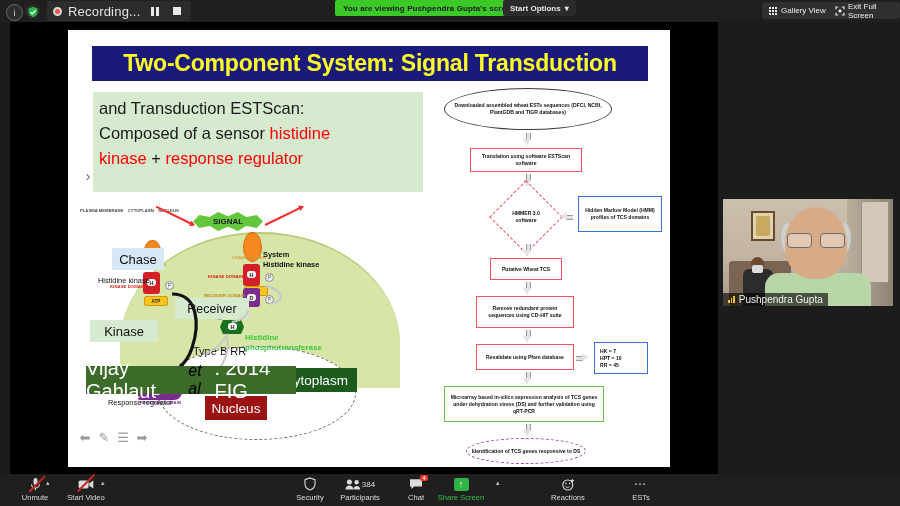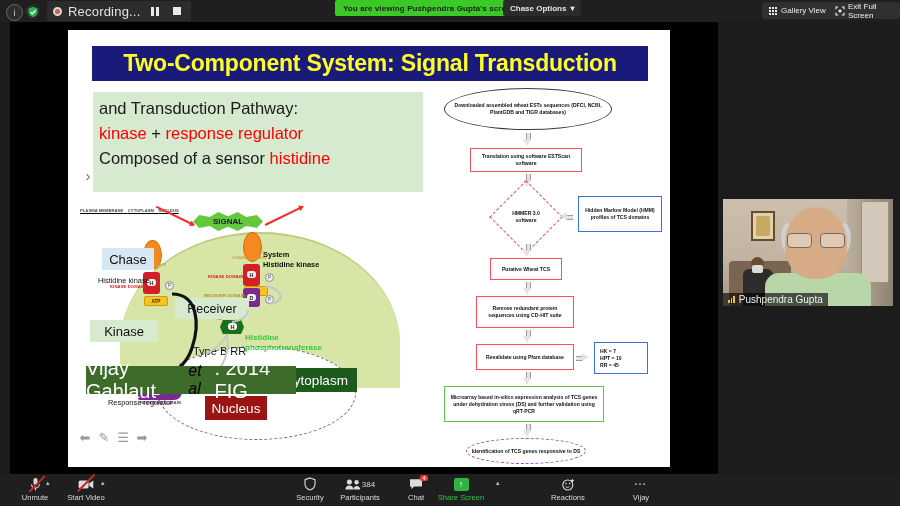--- a/index.html
+++ b/index.html
@@ -45,21 +45,21 @@
   #slide-title{position:absolute;left:24px;top:16px;width:556px;height:35px;background:#1a1a7a;
                display:flex;align-items:center;justify-content:center;}
   #slide-title span{color:#ffff24;font-size:23px;font-weight:bold;letter-spacing:-.2px;}
 
   #tcs-box{position:absolute;left:25px;top:62px;width:330px;height:100px;background:#d6ead0;
            padding:4px 6px;box-sizing:border-box;}
   #tcs-box p{margin:0;font-size:16.5px;line-height:25px;color:#1a1a1a;}
   .red{color:#fe0000;}
 
   
-  #bio{position:absolute;left:12px;top:168px;width:340px;height:262px;text-decoration:underline;}
+  #bio{position:absolute;left:12px;top:168px;width:340px;height:262px;}
   #cell{position:absolute;left:40px;top:34px;width:280px;height:210px;background:#d7e6a6;
         border-radius:150px 150px 12px 12px / 120px 120px 12px 12px;}
   #cell-mask{position:absolute;left:40px;top:190px;width:280px;height:72px;background:#fff;}
   #membrane{position:absolute;left:40px;top:34px;width:280px;height:210px;
             border-top:2px solid #b9cc7e;border-radius:150px 150px 0 0 / 120px 120px 0 0;box-sizing:border-box;}
   #nucleus{position:absolute;left:78px;top:148px;width:196px;height:92px;background:#fff;
            border:1.5px dashed #6f6f6f;border-radius:50%;}
   .dom-label{position:absolute;font-size:4.2px;font-weight:bold;letter-spacing:.1px;}
   .chase-lbl{color:#d79a3a;}
   .kinase-lbl{color:#e01b1b;}
@@ -79,21 +79,21 @@
   .pin{position:absolute;width:7px;height:7px;border-radius:50%;background:#efefef;border:1px solid #8a8a8a;
        font-size:4.5px;color:#444;display:flex;align-items:center;justify-content:center;}
   .letter-badge{position:absolute;width:9px;height:7px;border-radius:3px;background:#f4f4f4;
        font-size:5.5px;color:#222;display:flex;align-items:center;justify-content:center;font-weight:bold;}
   .atp{position:absolute;width:22px;height:8px;background:#f7c323;border:.5px solid #d19a06;border-radius:2px;
        font-size:4.6px;color:#3a2b00;display:flex;align-items:center;justify-content:center;font-weight:bold;}
   .arrow-red{position:absolute;height:1.6px;background:#fb2a2a;}
   .arrow-red::after{content:'';position:absolute;right:-1px;top:-2.2px;border-left:5px solid #fb2a2a;
       border-top:3px solid transparent;border-bottom:3px solid transparent;}
 
-  .lbl-chase{position:absolute;left:22px;top:50px;width:52px;height:22px;background:#d7e8f5;
+  .lbl-chase{position:absolute;left:32px;top:50px;width:52px;height:22px;background:#d7e8f5;
       display:flex;align-items:center;justify-content:center;}
   .lbl-chase span{font-size:13px;color:#111;}
   .lbl-kinase{position:absolute;left:10px;top:122px;width:68px;height:22px;background:#d6ead0;
       display:flex;align-items:center;justify-content:center;}
   .lbl-kinase span{font-size:13px;color:#111;}
   .lbl-receiver{position:absolute;left:95px;top:100px;width:74px;height:21px;background:#d6ead0;
       display:flex;align-items:center;justify-content:center;}
   .lbl-receiver span{font-size:12.5px;color:#111;}
   .lbl-hk{position:absolute;left:18px;top:78px;font-size:7.4px;color:#111;}
   .lbl-hybrid{position:absolute;left:183px;top:52px;font-size:7.4px;color:#111;font-weight:bold;line-height:9.5px;}
@@ -201,21 +201,21 @@
           </div>
         </div>
       <div class="rec-ctrl">
           <div class="sq"></div>
         </div>
     </div>
     <div id="view-banner">
       <span>You are viewing Pushpendra Gupta's screen</span>
     </div>
     <div id="view-options">
-      <span>Chase Options</span>
+      <span>Start Options</span>
       <span class="caret">▾</span>
     </div>
     <div id="gallery-btn" class="tr-btn">
       <span class="grid-ico">
           <i></i>
           <i></i>
           <i></i>
           <i></i>
           <i></i>
           <i></i>
@@ -239,23 +239,23 @@
   <div id="share-area">
     <div id="expand-handle">›</div>
 
     <div id="slide">
 
       <div id="slide-title">
         <span>Two-Component System: Signal Transduction</span>
       </div>
 
       <div id="tcs-box">
-        <p>and Transduction Pathway:</p>
+        <p>and Transduction ESTScan:</p>
+        <p><span>Composed of a sensor </span><span class="red">histidine</span></p>
         <p><span class="red">kinase</span><span> + </span><span class="red">response regulator</span></p>
-        <p><span>Composed of a sensor </span><span class="red">histidine</span></p>
       </div>
 
       <div id="bio">
         <div id="cell"></div>
         <div id="cell-mask"></div>
         <div id="membrane"></div>
         <div id="nucleus"></div>
 
         <div class="signal-star">
           <span>SIGNAL</span>
@@ -499,17 +499,17 @@
             <circle cx="7.6" cy="5.6" r=".8" fill="#dcdcdc"></circle>
             <path d="M3.6 8.6c.7 1 3.1 1 3.8 0" stroke="#dcdcdc" stroke-width="1" fill="none"></path>
             <path d="M10.4 1v3M8.9 2.5h3" stroke="#dcdcdc" stroke-width="1"></path>
           </svg>
       </div>
       <div class="lab">Reactions</div>
     </div>
 
     <div class="tool" style="left:608px;">
       <div class="glyph" style="letter-spacing:2px;font-size:12px;">⋯</div>
-      <div class="lab">Vijay</div>
+      <div class="lab">ESTs</div>
     </div>
 
   </div>
 </div>
 
 </body></html>

